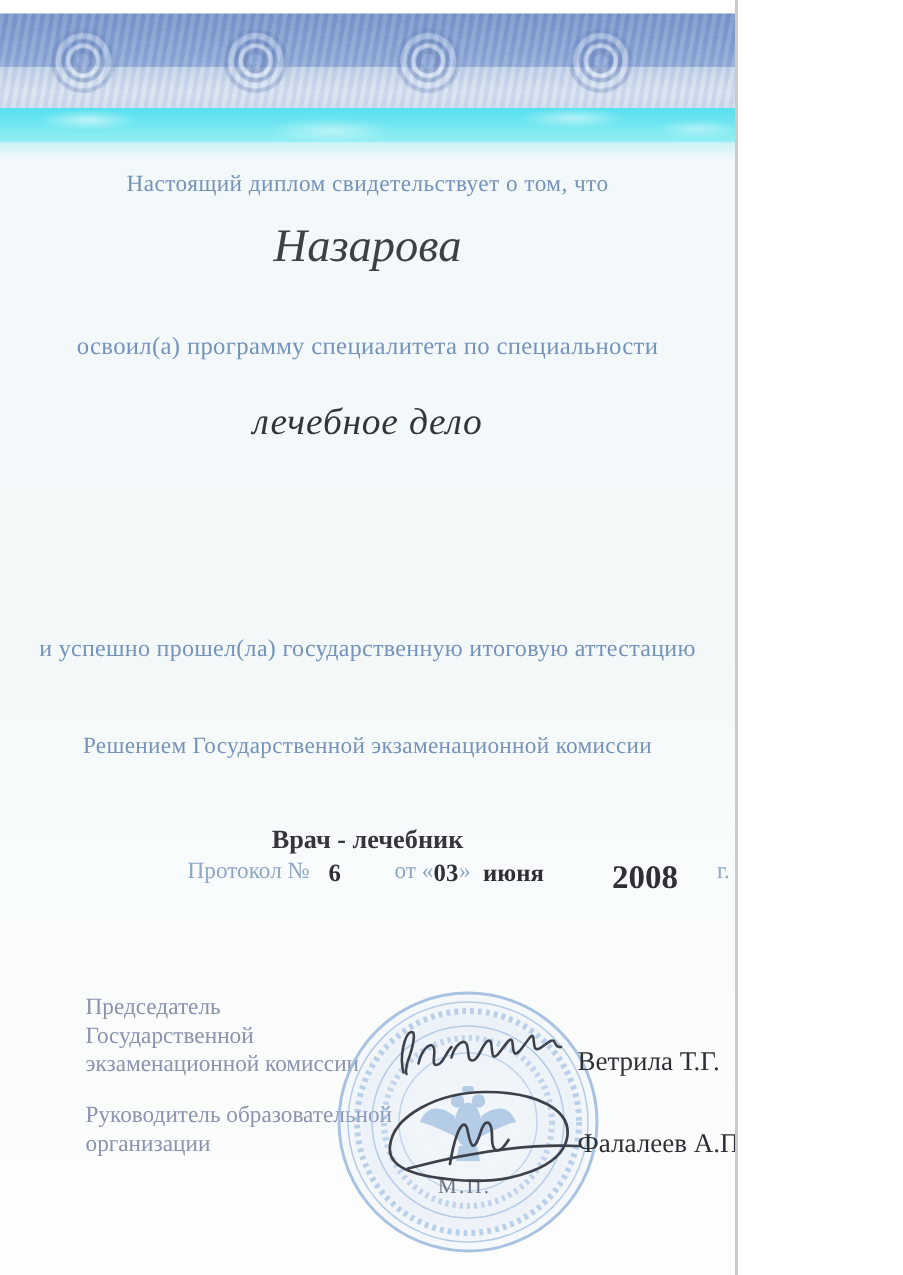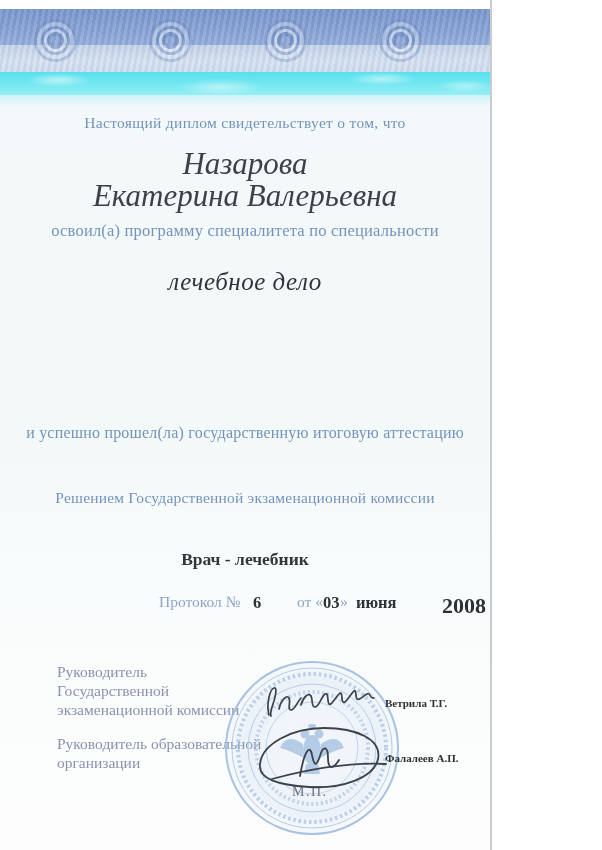--- a/index.html
+++ b/index.html
@@ -42,35 +42,35 @@
   .intro{top:114px;font-size:15.5px;letter-spacing:.3px;}
   .name1{top:146px;font-size:31px;font-style:italic;color:#3e4046;}
   .name2{top:178px;font-size:31px;font-style:italic;color:#3e4046;}
   .program{top:221px;font-size:16.5px;letter-spacing:.2px;}
   .specialty{top:268px;font-size:25px;font-style:italic;color:#33343a;letter-spacing:.5px;}
   .attestation{top:424px;font-size:16px;letter-spacing:.2px;}
   .decision1{top:489px;font-size:15.5px;letter-spacing:.2px;}
   .decision2{top:511px;font-size:15.5px;letter-spacing:.2px;}
   .qualification{top:549px;font-size:17.5px;font-weight:bold;color:#35363c;}
   
-  .protocol-row{position:absolute;top:593px;left:0;width:100%;height:22px;font-size:15.5px;margin-left:34px;}
+  .protocol-row{position:absolute;top:572px;left:0;width:100%;height:22px;font-size:15.5px;}
   .protocol-row span{position:absolute;white-space:nowrap;}
   .p-label{left:125px;color:#8fa5c5;}
   .p-number{left:219px;color:#2f3035;font-weight:bold;font-size:16.5px;}
   .p-from{left:263px;color:#8fa5c5;}
   .p-day{left:289px;color:#2f3035;font-weight:bold;font-size:16.5px;}
   .p-close{left:306px;color:#8fa5c5;}
   .p-month{left:322px;color:#2f3035;font-weight:bold;font-size:16.5px;}
   .p-year{left:408px;color:#2f3035;font-weight:bold;font-size:22px;}
   .p-suffix{left:478px;color:#8fa5c5;}
   
   .sig-label{position:absolute;left:57px;font-size:15.5px;line-height:19px;color:#8a92ae;}
   .chairman-label{top:662px;}
   .head-label{top:734px;}
-  .sig-name{position:absolute;left:385px;font-size:11px;font-weight:bold;color:#2e2f34;white-space:nowrap;}
+  .sig-name{position:absolute;left:385px;font-size:18px;font-weight:normal;color:#2e2f34;white-space:nowrap;}
   .chairman-name{top:697px;}
   .head-name{top:752px;}
   .seal{position:absolute;left:222px;top:658px;width:180px;height:180px;opacity:.85;}
   .seal-mark{position:absolute;left:292px;top:784px;font-size:14px;letter-spacing:1.5px;color:#6b7283;}
   .sig1{position:absolute;left:262px;top:682px;width:116px;height:38px;}
   .sig2{position:absolute;left:248px;top:718px;width:146px;height:74px;}
 </style>
 </head>
 <body>
 
@@ -79,40 +79,39 @@
   <div class="band band1"></div>
   <div class="band band2"></div>
   <div class="band rosettes"></div>
   <div class="band moire"></div>
   <div class="band band3"></div>
   <div class="band band3-mottle"></div>
   <div class="band band-fade"></div>
 
   <div class="cline intro blue">Настоящий диплом свидетельствует о том, что</div>
   <div class="cline name1">Назарова</div>
-  <div class="cline name2">Екатерина Валерьевна</div>
   <div class="cline program blue">освоил(а) программу специалитета по специальности</div>
   <div class="cline specialty">лечебное дело</div>
   <div class="cline attestation blue">и успешно прошел(ла) государственную итоговую аттестацию</div>
   <div class="cline decision1 blue">Решением Государственной экзаменационной комиссии</div>
   <div class="cline qualification">Врач - лечебник</div>
 
   <div class="protocol-row">
     <span class="p-label">Протокол №</span>
     <span class="p-number">6</span>
     <span class="p-from">от «</span>
     <span class="p-day">03</span>
     <span class="p-close">»</span>
     <span class="p-month">июня</span>
     <span class="p-year">2008</span>
     <span class="p-suffix">г.</span>
   </div>
 
   <div class="sig-label chairman-label">
-    <div>Руководитель</div>
+    <div>Председатель</div>
     <div>Государственной</div>
     <div>экзаменационной комиссии</div>
   </div>
   <div class="sig-label head-label">
     <div>Руководитель образовательной</div>
     <div>организации</div>
   </div>
 
   <svg class="seal" viewBox="0 0 180 180">
     <defs>

